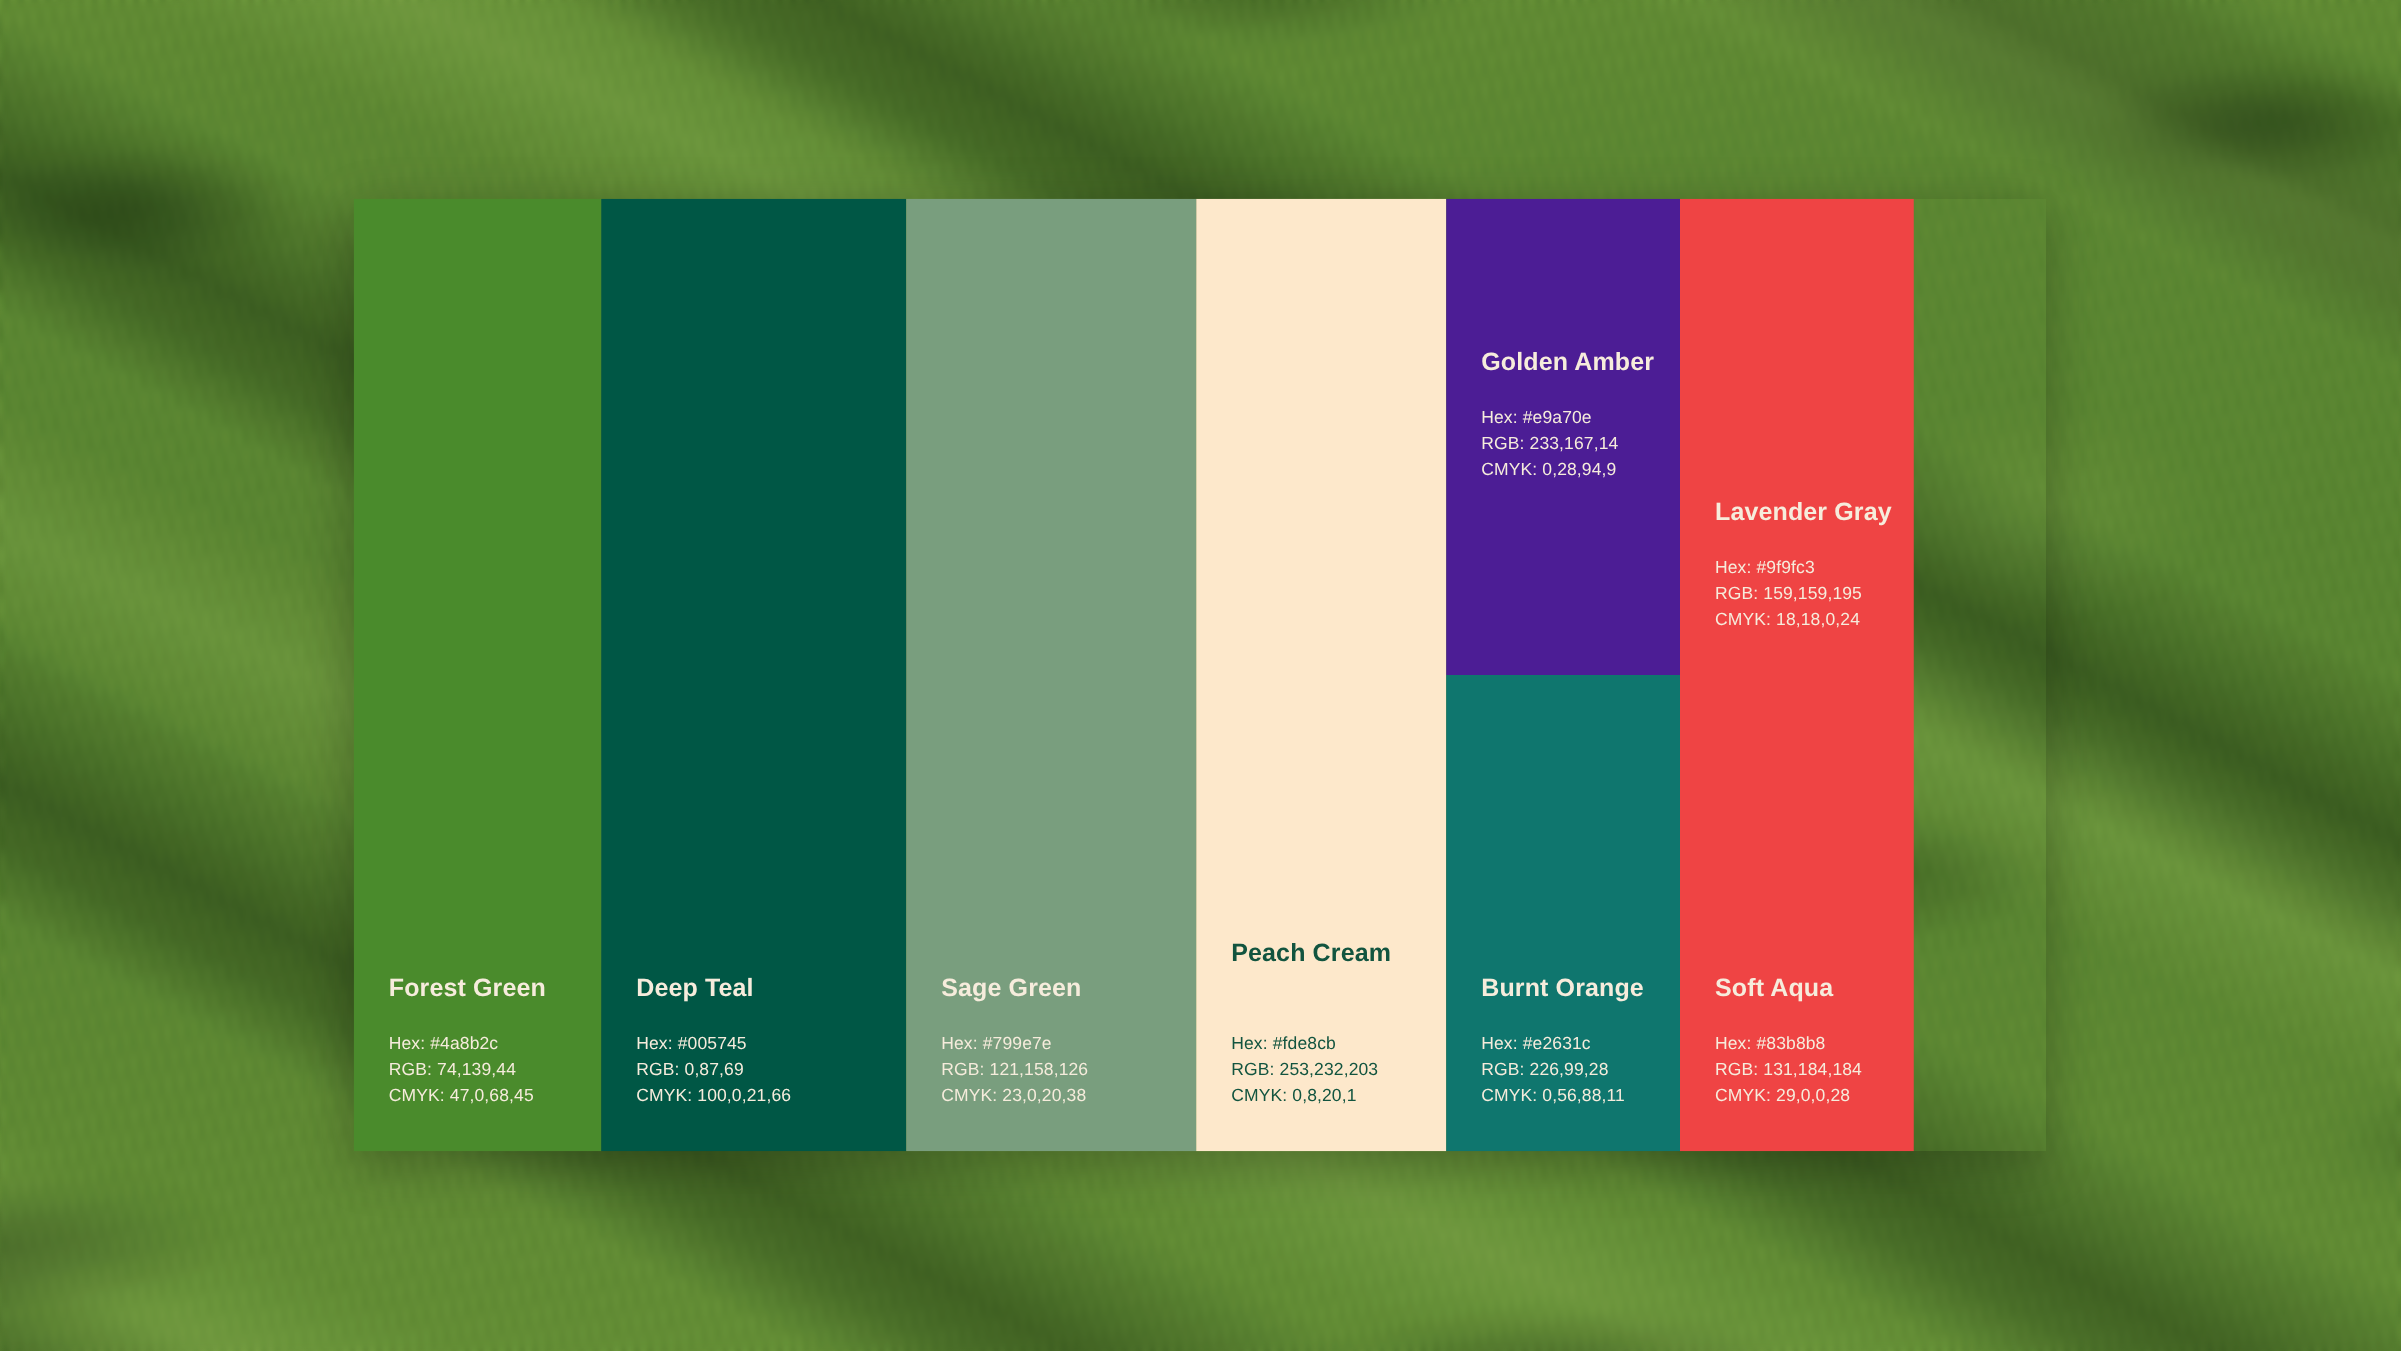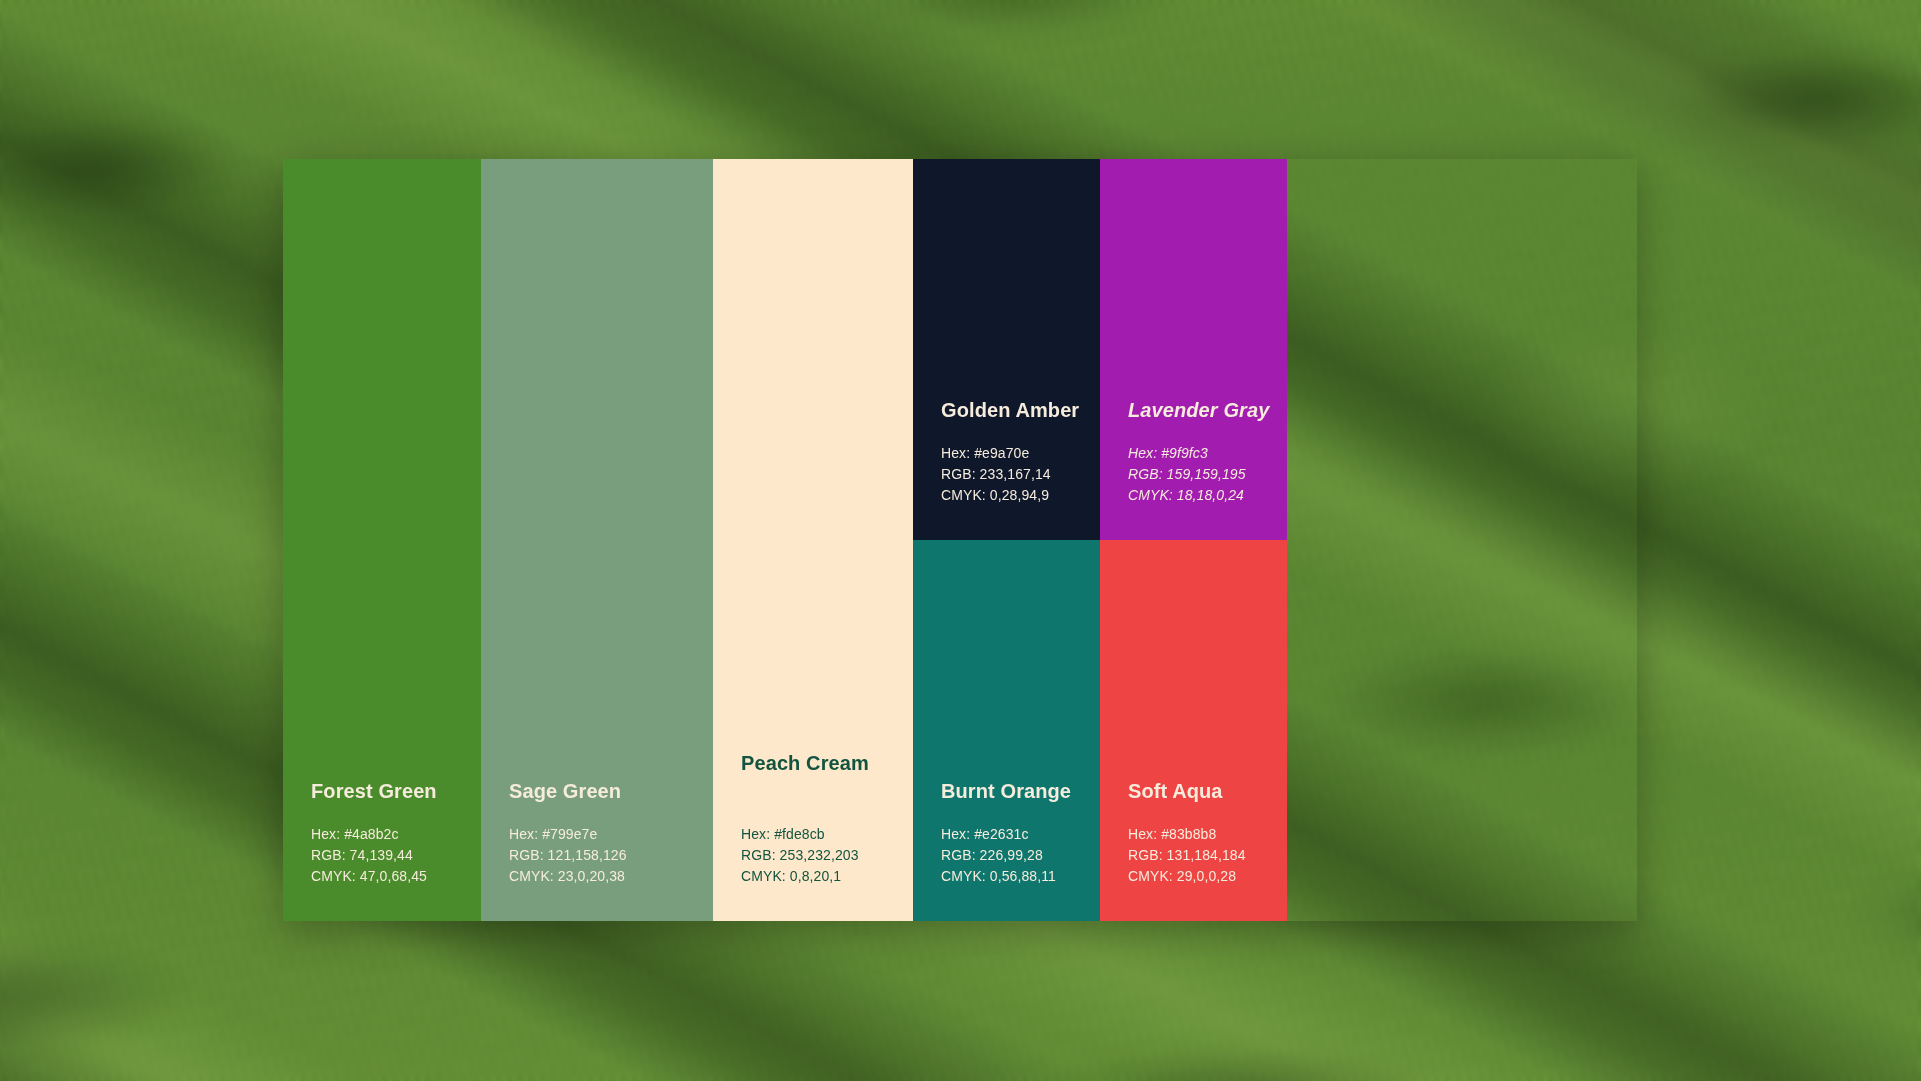--- a/index.html
+++ b/index.html
@@ -170,20 +170,30 @@
       <div class="swatch-col" style="width: 198px;">
         <div class="swatch-block" style="flex: 1 1 0%; background: rgb(74, 139, 44); color: rgb(246, 236, 220);">
           <div class="swatch-name">Forest Green</div>
           <div class="swatch-specs">
             <div>Hex: #4a8b2c</div>
             <div>RGB: 74,139,44</div>
             <div>CMYK: 47,0,68,45</div>
           </div>
         </div>
       </div>
+      <div class="swatch-col" style="width: 244px;">
+        <div class="swatch-block" style="flex: 1 1 0%; background: rgb(0, 87, 69); color: rgb(246, 236, 220);">
+          <div class="swatch-name">Deep Teal</div>
+          <div class="swatch-specs">
+            <div>Hex: #005745</div>
+            <div>RGB: 0,87,69</div>
+            <div>CMYK: 100,0,21,66</div>
+          </div>
+        </div>
+      </div>
       <div class="swatch-col" style="width: 232px;">
         <div class="swatch-block" style="flex: 1 1 0%; background: rgb(121, 158, 126); color: rgb(246, 236, 220);">
           <div class="swatch-name">Sage Green</div>
           <div class="swatch-specs">
             <div>Hex: #799e7e</div>
             <div>RGB: 121,158,126</div>
             <div>CMYK: 23,0,20,38</div>
           </div>
         </div>
       </div>
@@ -191,39 +201,39 @@
         <div class="swatch-block" style="flex: 1 1 0%; background: rgb(253, 232, 203); color: rgb(18, 84, 63); gap: 28px;">
           <div class="swatch-name">Peach Cream</div>
           <div class="swatch-specs">
             <div>Hex: #fde8cb</div>
             <div>RGB: 253,232,203</div>
             <div>CMYK: 0,8,20,1</div>
           </div>
         </div>
       </div>
       <div class="swatch-col" style="width: 187px;">
-        <div class="swatch-block" style="flex: 1 1 0%; background: #0f172a; color: rgb(246, 236, 220);">
+        <div class="swatch-block" style="flex: 1 1 0%; background: #4c1d95; color: rgb(246, 236, 220); justify-content: center;">
           <div class="swatch-name">Golden Amber</div>
           <div class="swatch-specs">
             <div>Hex: #e9a70e</div>
             <div>RGB: 233,167,14</div>
             <div>CMYK: 0,28,94,9</div>
           </div>
         </div>
         <div class="swatch-block" style="flex: 1 1 0%; background: #0f766e; color: rgb(246, 236, 220);">
           <div class="swatch-name">Burnt Orange</div>
           <div class="swatch-specs">
             <div>Hex: #e2631c</div>
             <div>RGB: 226,99,28</div>
             <div>CMYK: 0,56,88,11</div>
           </div>
         </div>
       </div>
       <div class="swatch-col" style="width: 187px;">
-        <div class="swatch-block" style="flex: 1 1 0%; background: #a21caf; color: rgb(246, 236, 220); font-style: italic;">
+        <div class="swatch-block" style="flex: 1 1 0%; background: #ef4444; color: rgb(246, 236, 220);">
           <div class="swatch-name">Lavender Gray</div>
           <div class="swatch-specs">
             <div>Hex: #9f9fc3</div>
             <div>RGB: 159,159,195</div>
             <div>CMYK: 18,18,0,24</div>
           </div>
         </div>
         <div class="swatch-block" style="flex: 1 1 0%; background: #ef4444; color: rgb(246, 236, 220);">
           <div class="swatch-name">Soft Aqua</div>
           <div class="swatch-specs">

